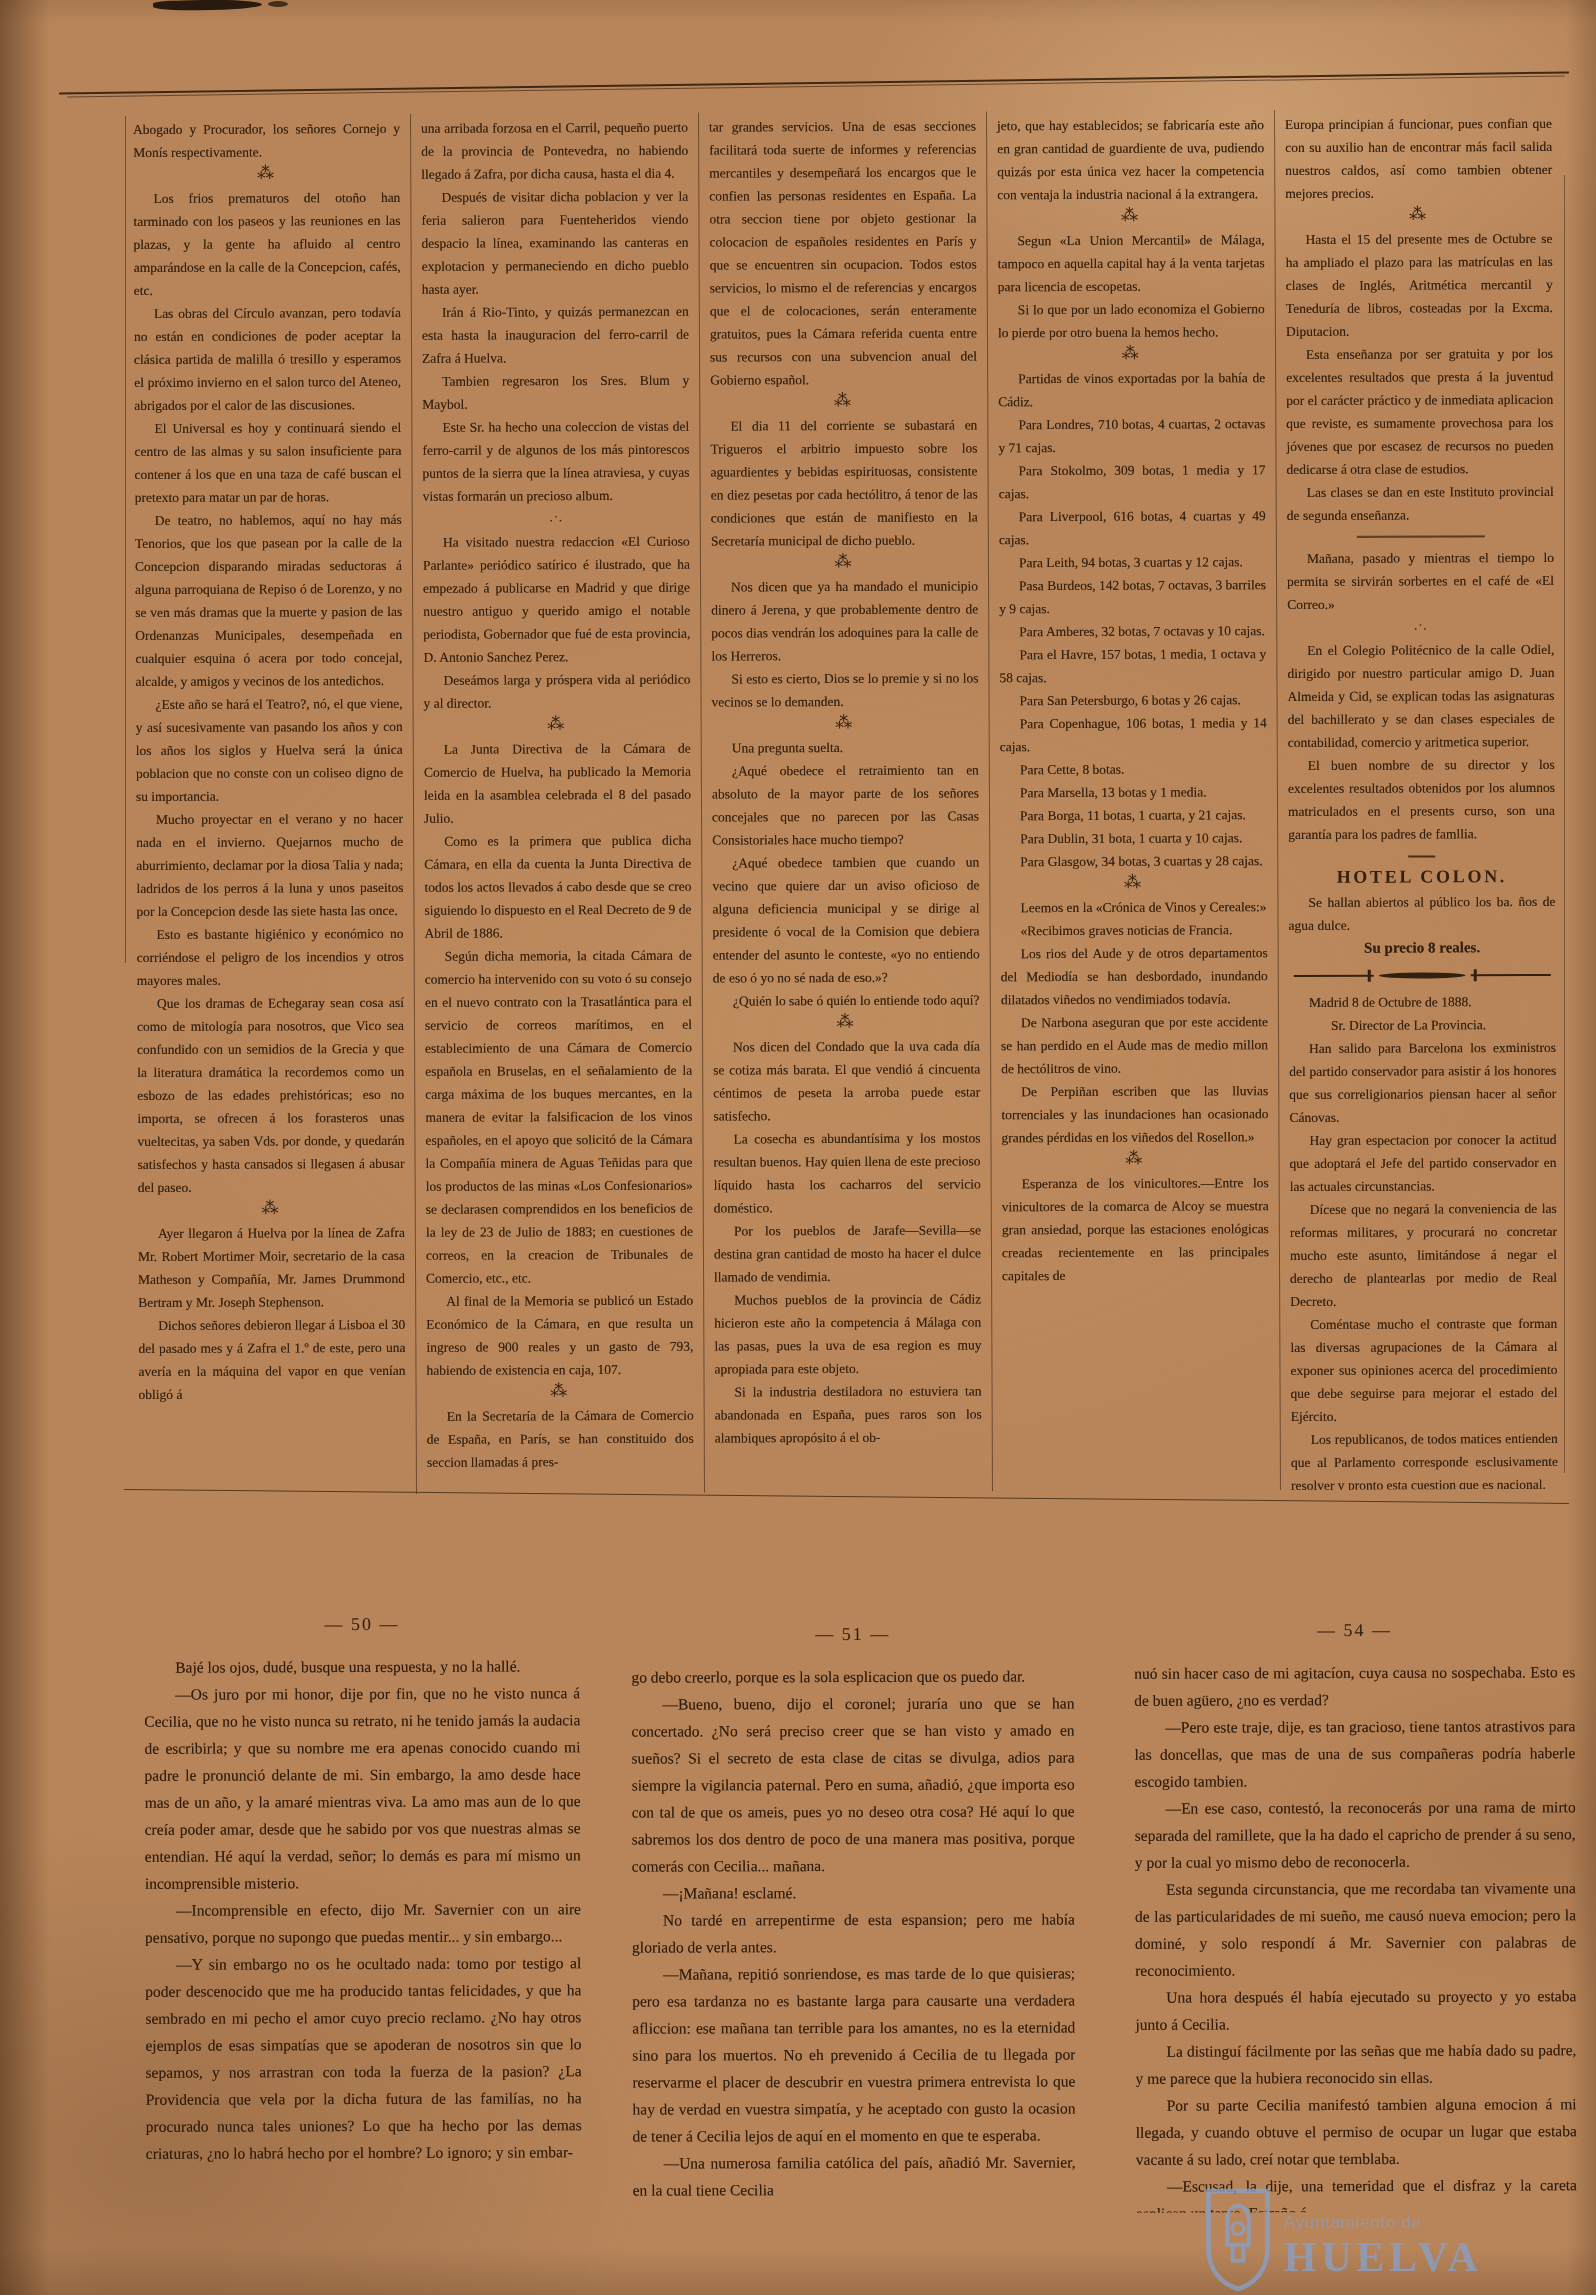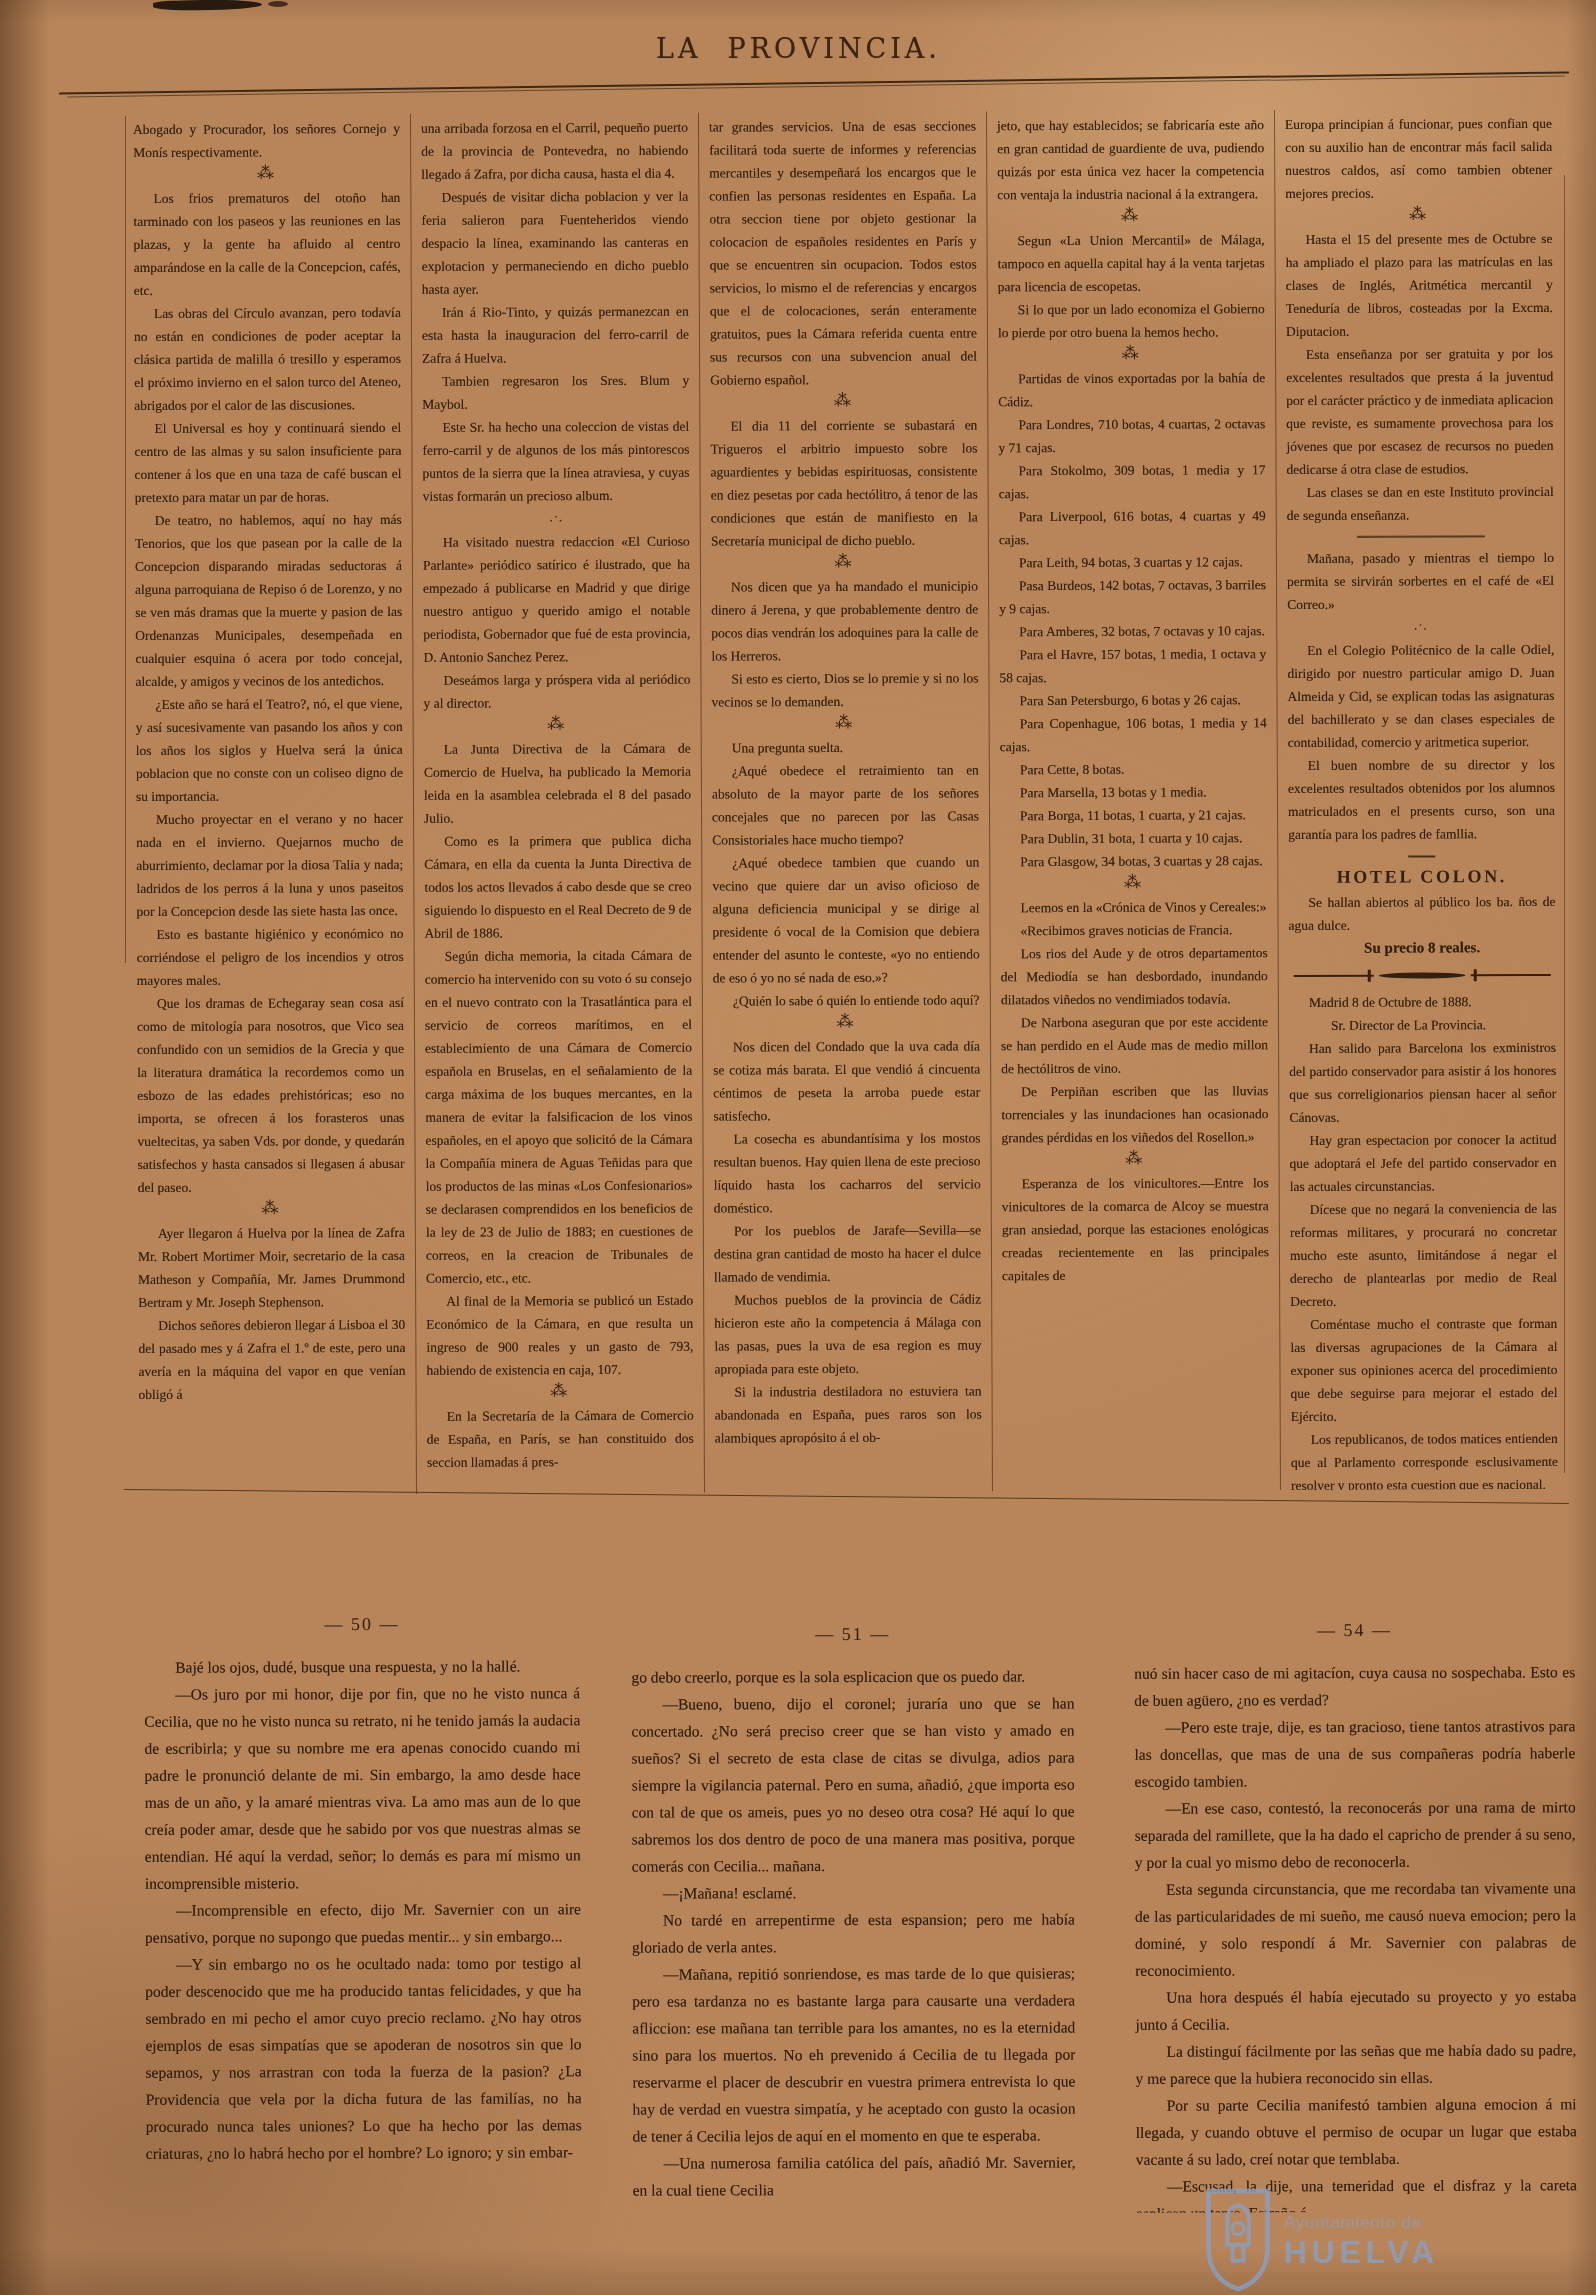--- a/index.html
+++ b/index.html
@@ -65,30 +65,29 @@
     text-shadow:0 0 0.3px rgba(46,28,12,.5);}
   .fpage p.ni{text-indent:0;}
   #fp0{left:145px;top:1614px;width:436px;height:592px;transform:rotate(-.2deg);}
   #fp1{left:632px;top:1624px;width:443px;height:592px;transform:rotate(-.15deg);}
   #fp2{left:1135px;top:1620px;width:441px;height:592px;transform:rotate(-.2deg);}
   
   .watermark{position:absolute;left:1203px;top:2187px;display:flex;align-items:flex-start;z-index:5;}
   .wm-shield{width:70px;height:106px;opacity:.78;}
   .wm-text{margin-left:10.8px;margin-top:27px;color:rgba(136,160,199,.78);line-height:1;}
   .wm-line1{font-family:"Liberation Sans",sans-serif;font-size:17px;letter-spacing:0.7px;opacity:.8;}
-  .wm-line2{font-family:Liberation Sans, sans-serif;font-weight:bold;font-size:32px;letter-spacing:4.7px;margin-top:5.4px;}
+  .wm-line2{font-family:Liberation Serif, serif;font-weight:bold;font-size:42px;letter-spacing:4.7px;margin-top:5.4px;}
 </style>
 </head>
 <body>
 
 <div class="page">
   <div class="smudge"></div>
   <div class="smudge2"></div>
 
-  <h1 class="masthead">LA PROVINCIA.</h1>
   <div class="rule-top"></div>
 
   <div class="vline-l"></div>
   <div class="vline-r"></div>
 
   <main class="columns">
     <section class="col">
         <p class="ni">Abogado y Procurador, los señores Cornejo y Monís respectivamente.</p>
         <div class="sep">⁂</div>
         <p>Los frios prematuros del otoño han tarminado con los paseos y las reuniones en las plazas, y la gente ha afluido al centro amparándose en la calle de la Concepcion, cafés, etc.</p>

